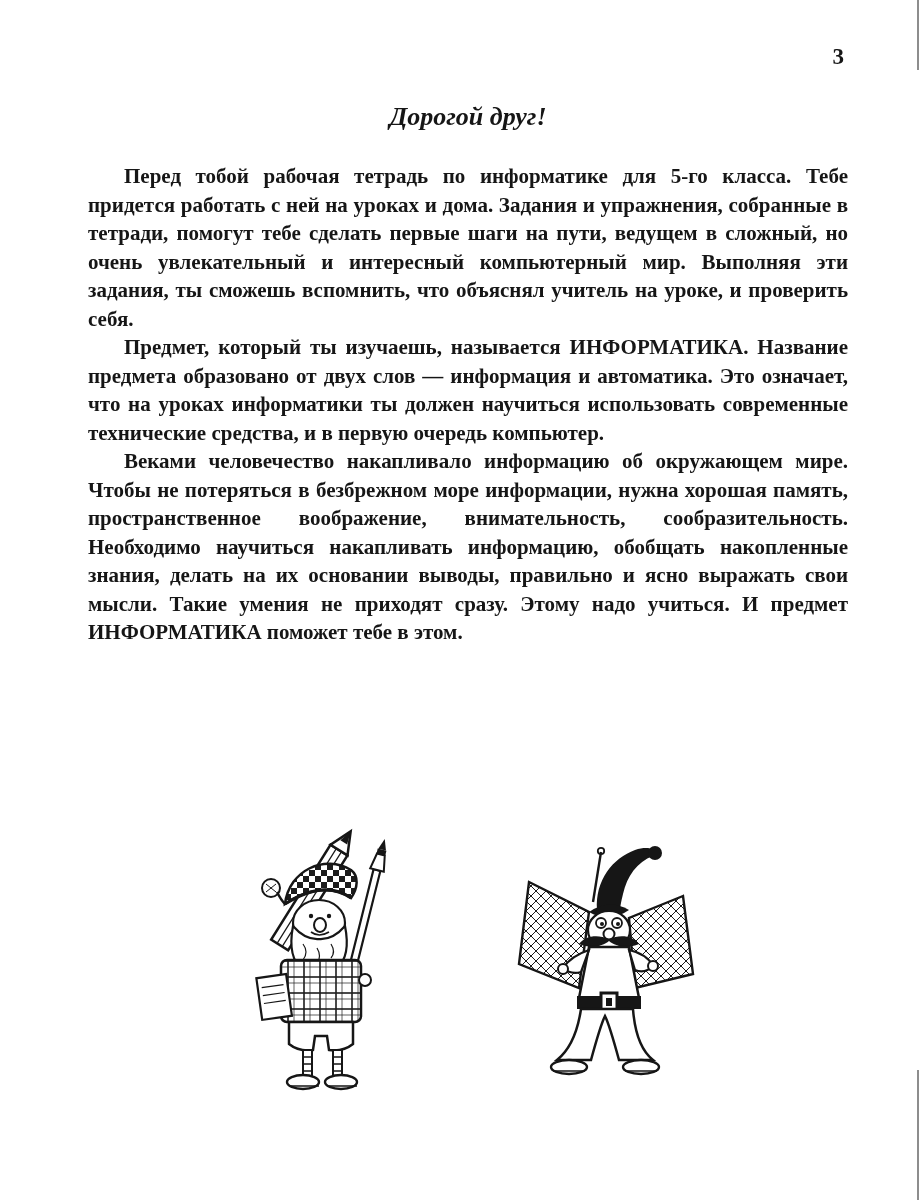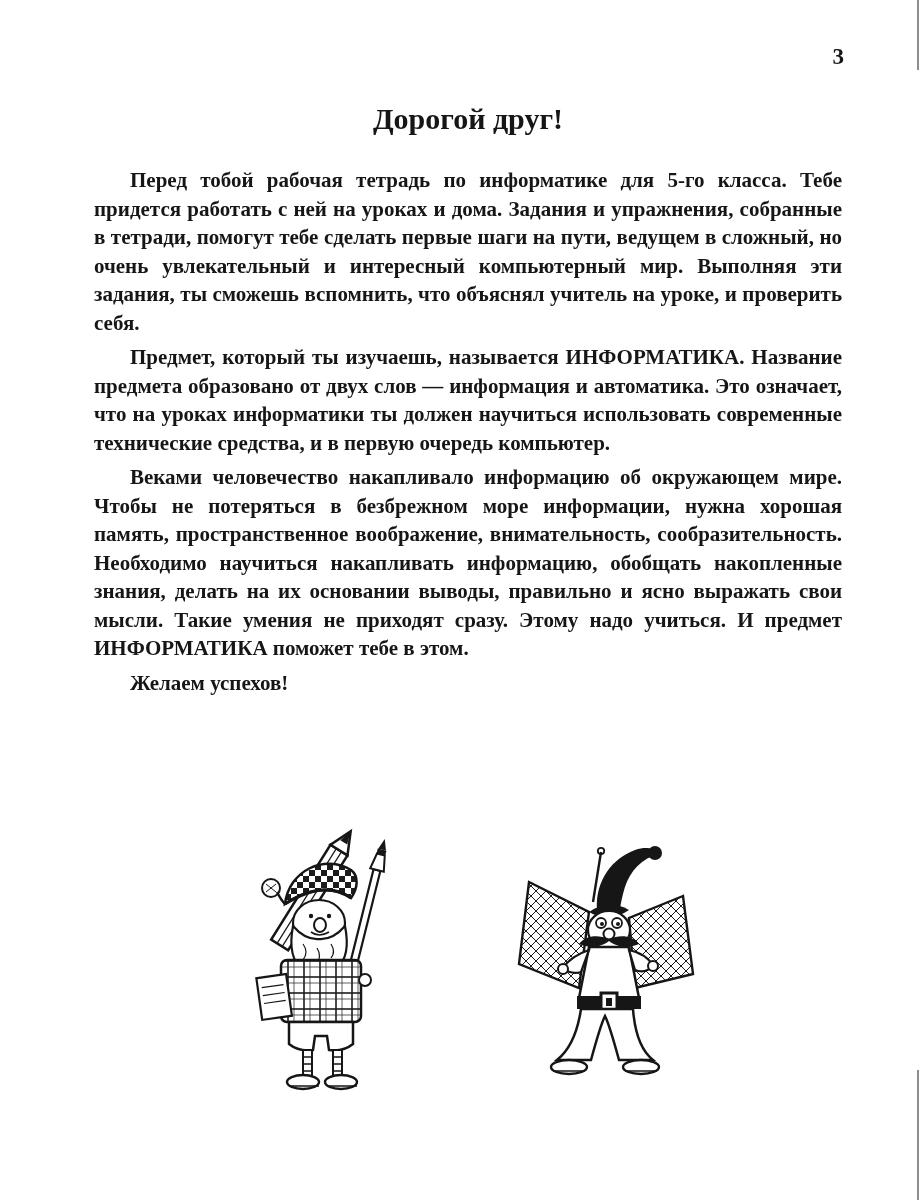--- a/index.html
+++ b/index.html
@@ -21,26 +21,27 @@
     font-weight: bold;
   }
   .content {
     position: absolute;
     left: 88px;
     top: 102px;
     width: 760px;
   }
   .heading {
     text-align: center;
-    font-weight: bold;
-    font-size: 30px;
+    font-style: italic;
+    font-weight: bold;
+    font-size: 26px;
     margin: 0 0 30px 0;
   }
   .body-text p {
-    margin: 6px;
+    margin: 0;
     font-size: 21px;
     line-height: 28.5px;
     font-weight: bold;
     text-align: justify;
     text-indent: 36px;
   }
   .closing {
     margin: 0;
     font-size: 21px;
     line-height: 28.5px;
@@ -73,21 +74,20 @@
 <div class="page">
 
   <div class="page-number">3</div>
 
   <div class="content">
     <p class="heading">Дорогой друг!</p>
     <div class="body-text">
       <p>Перед тобой рабочая тетрадь по информатике для 5-го класса. Тебе придется работать с ней на уроках и дома. Задания и упражнения, собранные в тетради, помогут тебе сделать первые шаги на пути, ведущем в сложный, но очень увлекательный и интересный компьютерный мир. Выполняя эти задания, ты сможешь вспомнить, что объяснял учитель на уроке, и проверить себя.</p>
       <p>Предмет, который ты изучаешь, называется ИНФОРМАТИКА. Название предмета образовано от двух слов — информация и автоматика. Это означает, что на уроках информатики ты должен научиться использовать современные технические средства, и в первую очередь компьютер.</p>
       <p>Веками человечество накапливало информацию об окружающем мире. Чтобы не потеряться в безбрежном море информации, нужна хорошая память, пространственное воображение, внимательность, сообразительность. Необходимо научиться накапливать информацию, обобщать накопленные знания, делать на их основании выводы, правильно и ясно выражать свои мысли. Такие умения не приходят сразу. Этому надо учиться. И предмет ИНФОРМАТИКА поможет тебе в этом.</p>
-      <p class="closing">Желаем успехов!</p>
     </div>
   </div>
 
   <div class="illustrations">
 
     <svg width="210" height="270" viewBox="0 0 210 270">
       <defs>
         <pattern id="pcheck" width="12" height="12" patternUnits="userSpaceOnUse">
           <rect width="12" height="12" fill="#fff"></rect>
           <rect width="6" height="6" fill="#1c1c1c"></rect>

